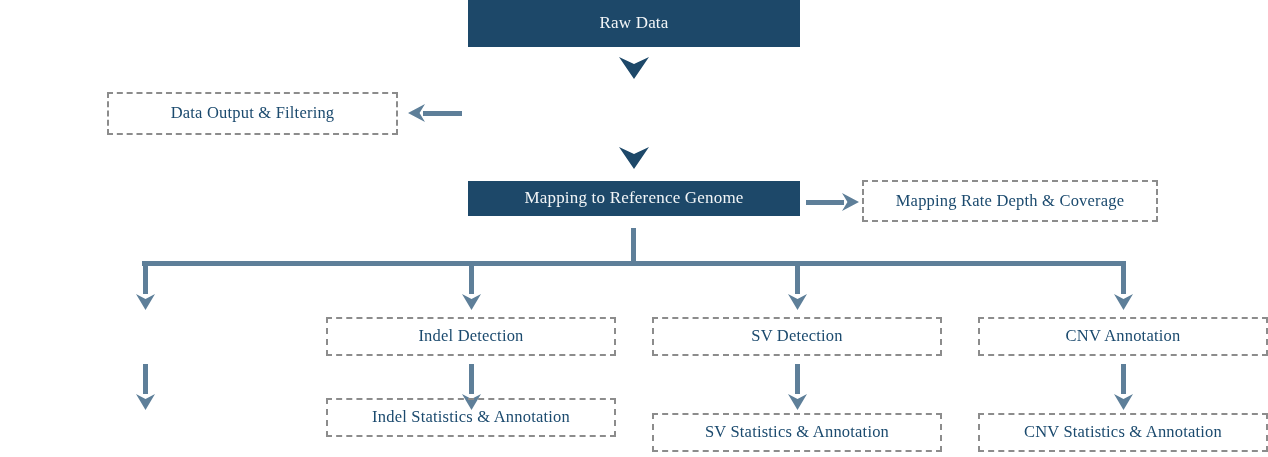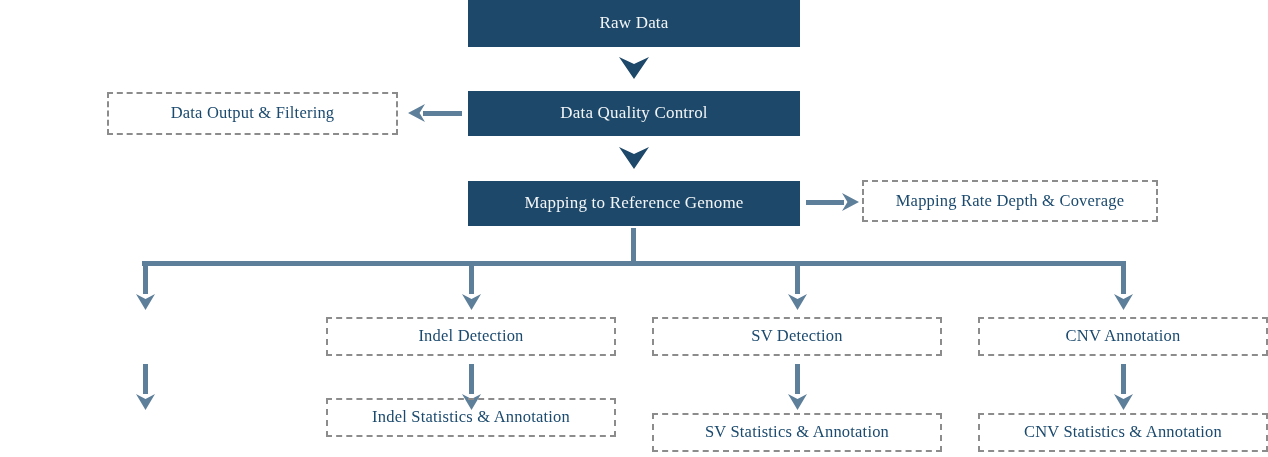--- a/index.html
+++ b/index.html
@@ -82,27 +82,24 @@
 <body>
 
 <div class="canvas">
 
   <div class="node solid" style="left:468px; top:0px; width:332px; height:47px;">
     <span class="label">Raw Data</span>
   </div>
 
   <div class="chevron-down" style="left:619px; top:57px;"></div>
 
-  <div class="node solid" style="left:468px; top:91px; width:332px; height:45px;">
-    <span class="label">Data Quality Control</span>
-  </div>
 
   <div class="chevron-down" style="left:619px; top:147px;"></div>
 
-  <div class="node solid" style="left:468px; top:181px; width:332px; height:45px;">
+  <div class="node solid" style="left:468px; top:181px; width:332px; height:35px;">
     <span class="label">Mapping to Reference Genome</span>
   </div>
 
   <div class="node dashed" style="left:107px; top:92px; width:291px; height:43px;">
     <span class="label">Data Output &amp; Filtering</span>
   </div>
   <div class="head left" style="left:408px; top:104px; width:17px; height:18px;"></div>
   <div class="shaft" style="left:423px; top:111px; width:39px; height:5px;"></div>
 
   <div class="shaft" style="left:806px; top:200px; width:38px; height:5px;"></div>

